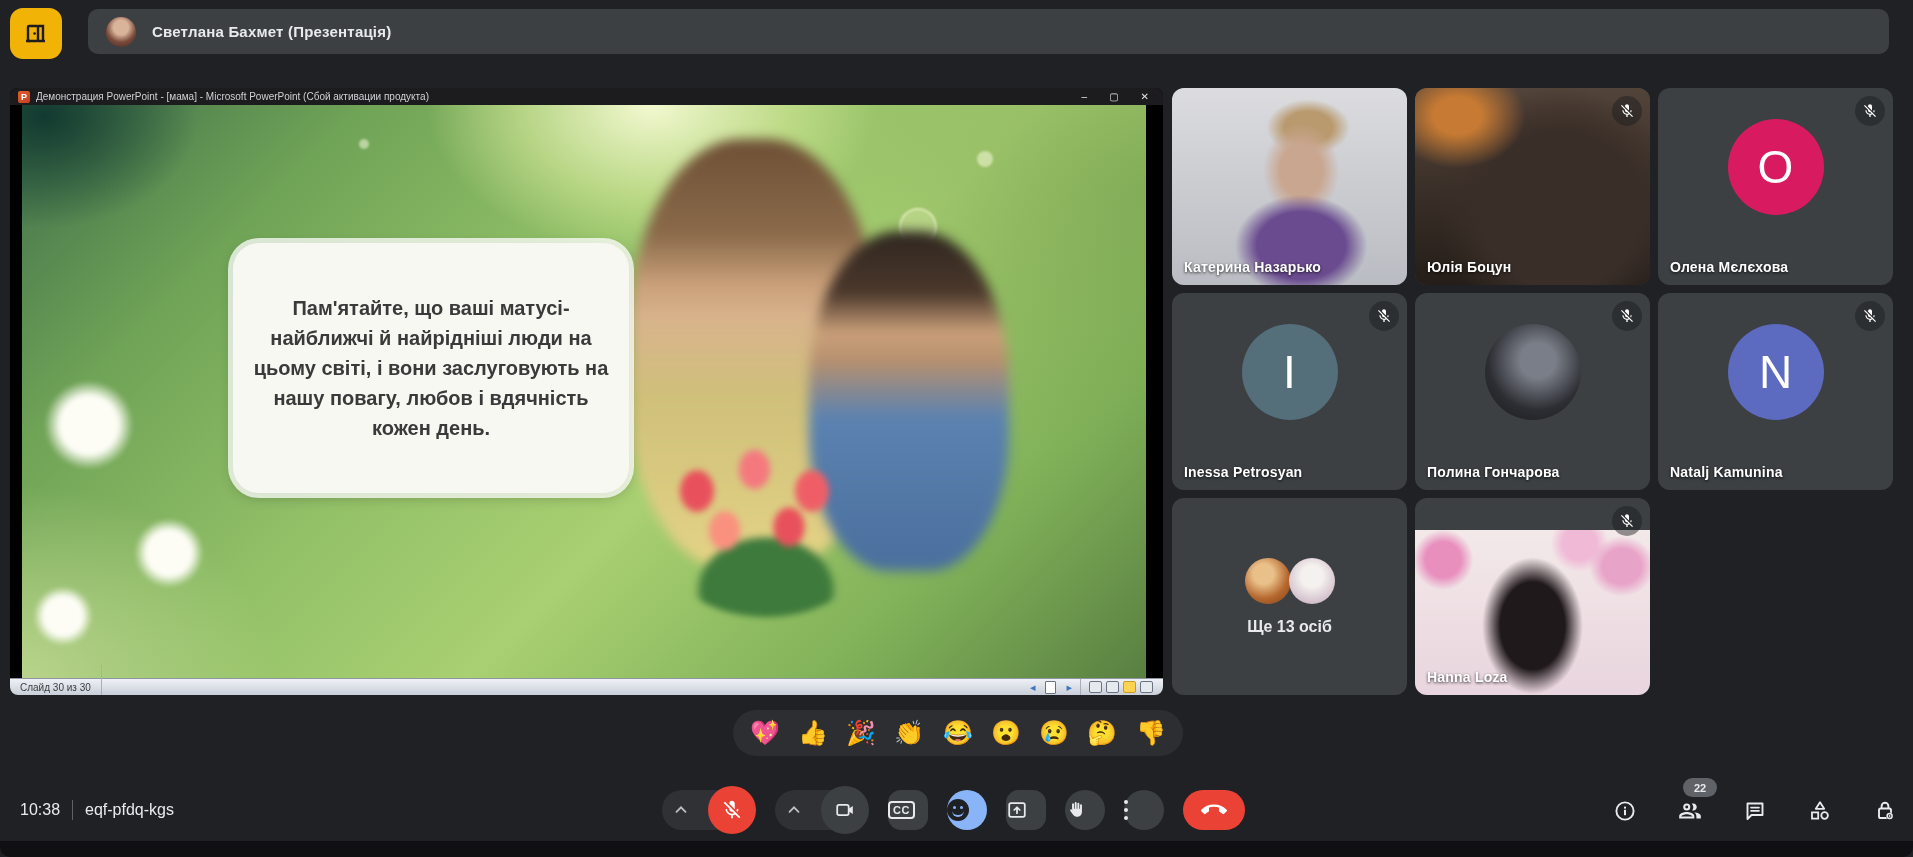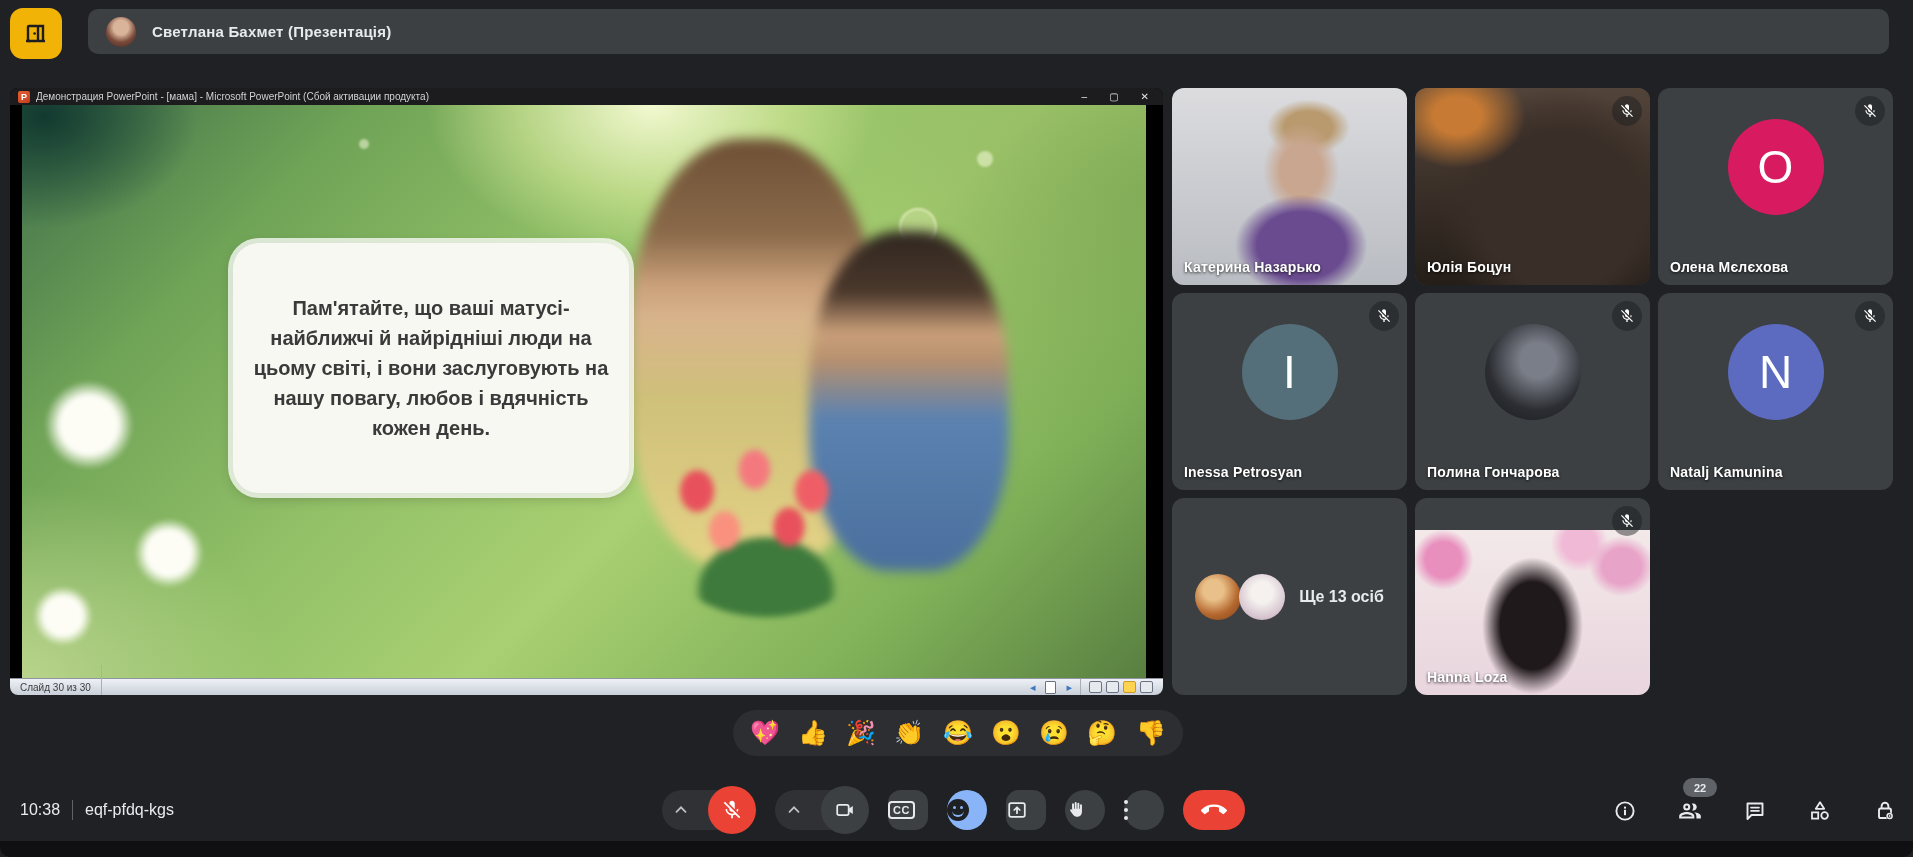--- a/index.html
+++ b/index.html
@@ -79,21 +79,21 @@
       radial-gradient(42px 42px at 12% 18%,#e88fbe 0 42%,transparent 72%),
       radial-gradient(46px 42px at 88% 22%,#e8a3c8 0 42%,transparent 72%),
       radial-gradient(40px 40px at 70% 8%,#f0b9d6 0 42%,transparent 72%),
       linear-gradient(#f3e9e9,#e9d5de);}
   .avatar-lg{position:absolute;left:50%;top:40%;transform:translate(-50%,-50%);width:96px;height:96px;border-radius:50%;display:flex;align-items:center;justify-content:center;color:#fff;font-size:46px;font-weight:400;}
   .avatar-photo{background:radial-gradient(circle at 55% 38%,#7a7e88 0 22%,#2c2e33 62%,#17181b 100%);}
   .tile-name{position:absolute;left:12px;bottom:10px;color:#fff;font-size:14px;font-weight:bold;text-shadow:0 1px 3px rgba(0,0,0,.8);letter-spacing:.2px;}
   .mute-chip{position:absolute;top:8px;right:8px;width:30px;height:30px;border-radius:50%;background:rgba(25,26,29,.45);display:flex;align-items:center;justify-content:center;}
   .audio-ind{position:absolute;top:8px;right:8px;width:34px;height:34px;border-radius:50%;background:#1a73e8;display:flex;align-items:center;justify-content:center;gap:3px;}
   .audio-ind i{display:block;width:4px;border-radius:2px;background:#fff;}
-  .overflow-wrap{position:absolute;inset:0;display:flex;flex-direction:row;align-items:center;justify-content:center;gap:14px;}
+  .overflow-wrap{position:absolute;inset:0;display:flex;flex-direction:column;align-items:center;justify-content:center;gap:14px;}
   .mini-avatars{display:flex;}
   .mini-avatars span{width:46px;height:46px;border-radius:50%;}
   .mini-a{background:radial-gradient(circle at 40% 35%,#e9c089 0 25%,#b5682f 60%,#7d3f18 100%);}
   .mini-b{margin-left:-2px;background:radial-gradient(circle at 50% 40%,#f4f1ee 0 30%,#d6c4cf 70%,#a98fa0 100%);}
   .overflow-label{color:#e8eaed;font-size:16px;font-weight:bold;}
 
   
   .reactions{position:absolute;left:733px;top:710px;width:450px;height:46px;background:#2c2e31;border-radius:26px;display:flex;align-items:center;justify-content:space-around;padding:0 8px;box-sizing:border-box;}
   .reactions span{font-size:24px;line-height:1;cursor:default;}
 

